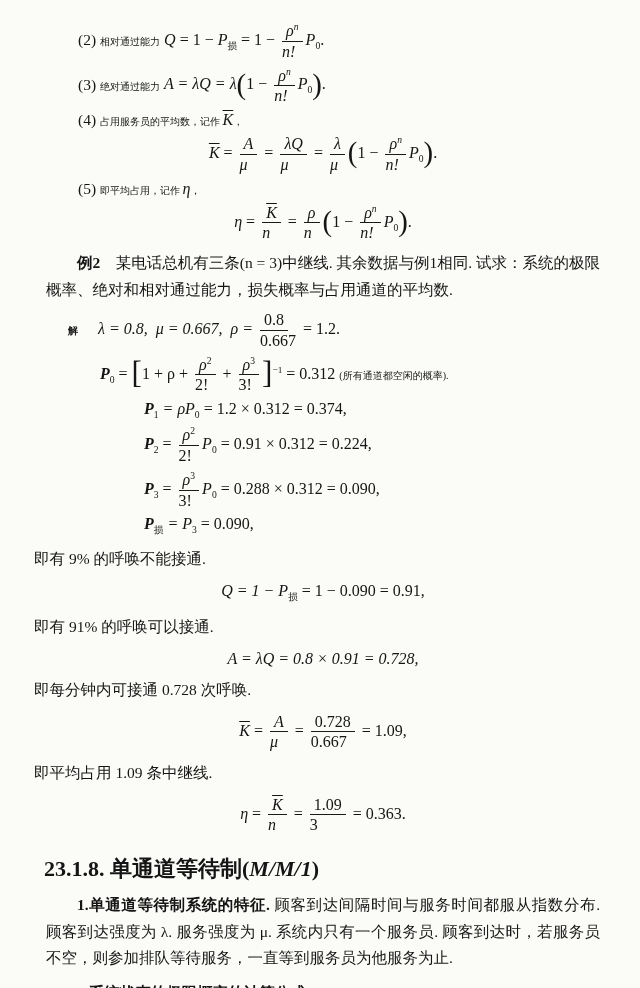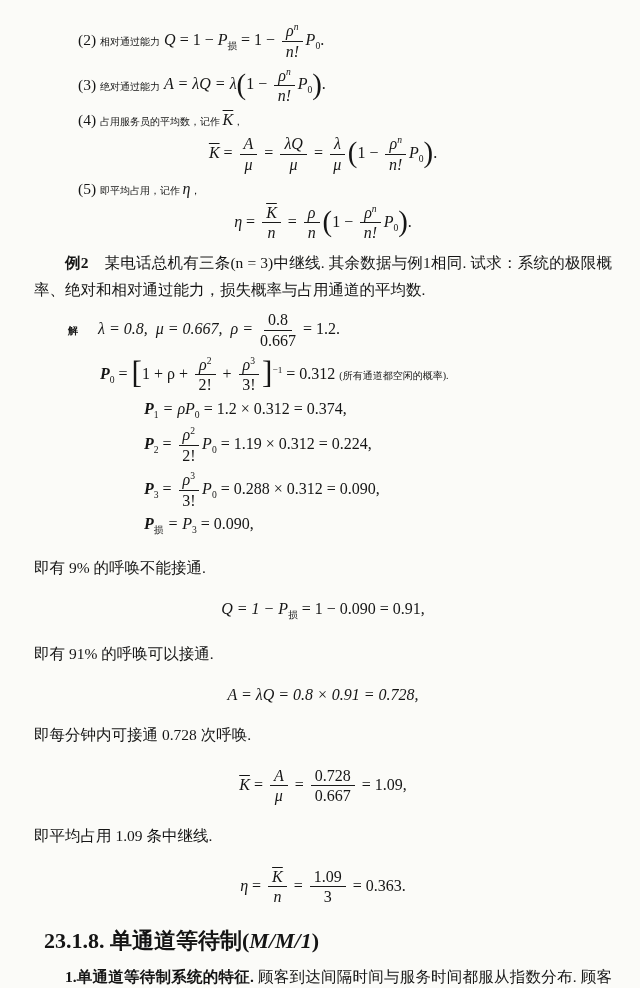--- a/index.html
+++ b/index.html
@@ -15,44 +15,44 @@
   .item { padding-left:44px; }
   .zh { font-size:10px; }
   .tag { font-size:15.5px; }
   .b { font-weight:bold; }
   .v { font-style:italic; }
 
   sub { font-size:0.60em; }
   sup { font-size:0.60em; }
 
   .frac {
-    display:inline-flex; flex-direction:column; align-items:center;
+    display:inline-flex; flex-direction:column; align-items:flex-start;
     vertical-align:middle; margin:0 3px; line-height:1.1; text-align:center;
   }
   .fnum { display:block; padding:0 4px 1px; border-bottom:1.3px solid #1a1a1a; }
   .fden { display:block; padding-top:1px; }
 
   .bp { font-size:180%; font-style:normal; vertical-align:middle;
         line-height:0; position:relative; top:-2px; }
   .bb { font-size:195%; font-style:normal; vertical-align:middle;
         line-height:0; position:relative; top:-2px; }
   .exp { font-size:0.58em; vertical-align:super; }
   .ol { text-decoration:overline; }
 
   .disp { text-align:center; }
   .ind-a { padding-left:66px; }   
   .ind-b { padding-left:110px; }  
 
   .para {
     font-size:15.5px; line-height:1.72; text-align:justify;
-    text-indent:2em; white-space:normal; margin:8px 0;
+    text-indent:2em; white-space:normal; margin:8px 12px;
   }
   .h2 { font-size:22px; font-weight:bold; margin:20px 10px 8px; white-space:nowrap; }
   .h2 .v { font-weight:bold; }
-  .note { font-size:15.5px; margin:21px 0; }
+  .note { font-size:15.5px; margin:12px 0; }
   .pageno { text-align:right; padding-right:66px; margin-top:14px;
             font-size:15px; font-weight:bold; letter-spacing:3px; }
 </style>
 </head>
 <body>
 
 <div class="page">
 
   <div class="line item">
     <span class="tag">(2)</span>
@@ -140,21 +140,21 @@
   </div>
 
   <div class="line ind-b">
     <span class="v b">P</span><sub>1</sub><span class="v"> = ρP</span><sub>0</sub><span> = 1.2 × 0.312 = 0.374,</span>
   </div>
 
   <div class="line ind-b">
     <span class="v b">P</span><sub>2</sub><span> = </span><span class="frac">
         <span class="fnum"><span class="v">ρ</span><sup>2</sup></span>
         <span class="fden">2!</span>
-      </span><span class="v">P</span><sub>0</sub><span> = 1.19 × 0.312 = 0.224,</span>
+      </span><span class="v">P</span><sub>0</sub><span> = 0.91 × 0.312 = 0.224,</span>
   </div>
 
   <div class="line ind-b">
     <span class="v b">P</span><sub>3</sub><span> = </span><span class="frac">
         <span class="fnum"><span class="v">ρ</span><sup>3</sup></span>
         <span class="fden">3!</span>
       </span><span class="v">P</span><sub>0</sub><span> = 0.288 × 0.312 = 0.090,</span>
   </div>
 
   <div class="line ind-b">

